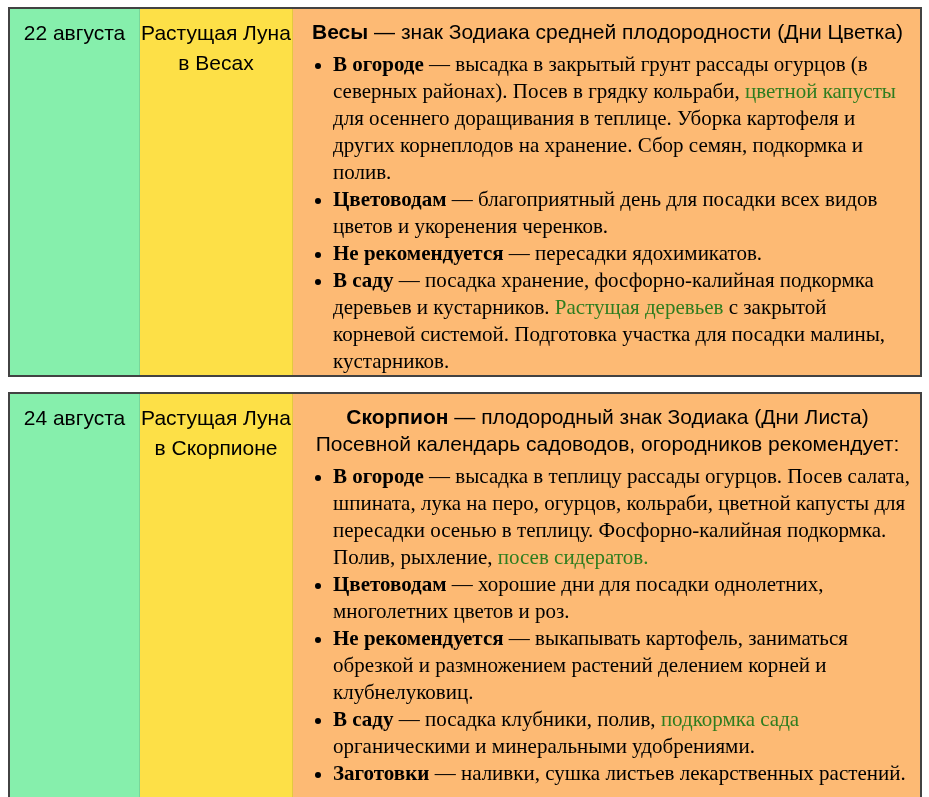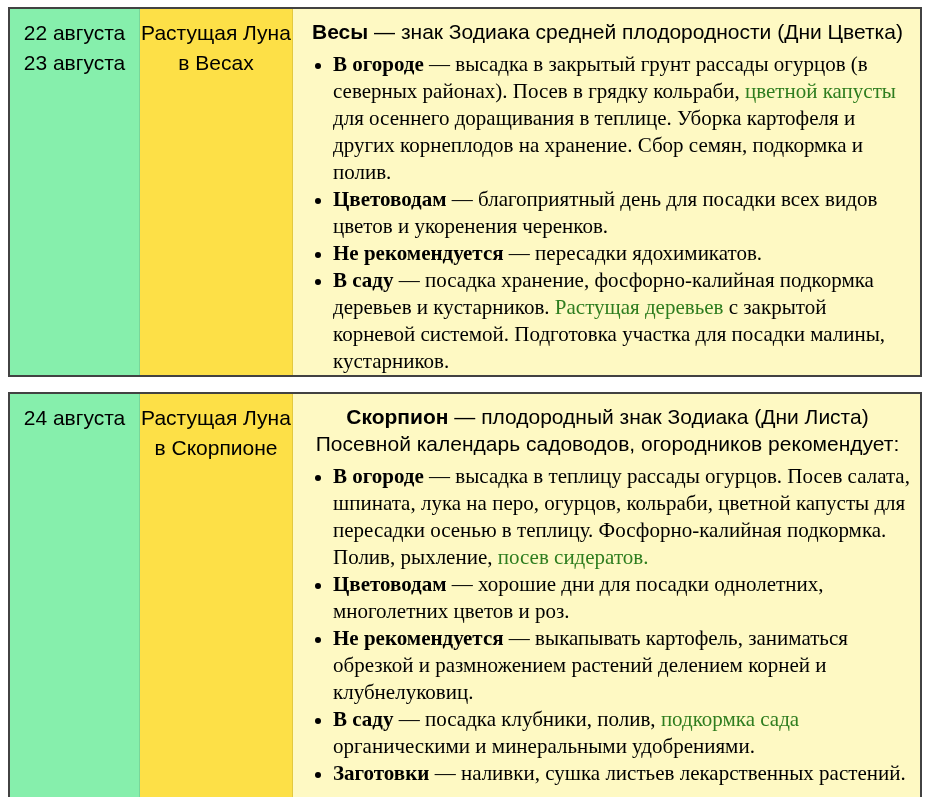--- a/index.html
+++ b/index.html
@@ -38,21 +38,21 @@
     line-height: 30px;
     border-right: 1px solid rgba(0,0,0,0.10);
   }
   .moon-cell {
     background: #fde047;
     text-align: center;
     line-height: 30px;
     border-right: 1px solid rgba(0,0,0,0.10);
   }
   .desc-cell {
-    background: #fef9c3;
+    background: #fdba74;
     padding-left: 12px;
     padding-right: 10px;
     padding-bottom: 6px;
     line-height: 27px;
   }
   .zodiac-header {
     margin: 0 0 6px 0;
     text-align: center;
   }
   .zodiac-header b { font-weight: bold; }
@@ -71,21 +71,20 @@
   }
 </style>
 </head>
 <body>
 
 <div class="page">
 
   <div class="cal-row first">
     <div class="cell date-cell">
       <div>22 августа</div>
-      <div>23 августа</div>
     </div>
     <div class="cell moon-cell">
       <div>Растущая Луна</div>
       <div>в Весах</div>
     </div>
     <div class="cell desc-cell">
       <p class="zodiac-header"><b>Весы</b><span> — знак Зодиака средней плодородности (Дни Цветка)</span></p>
       <ul class="rec-list">
           <li><b>В огороде</b><span> — высадка в закрытый грунт рассады огурцов (в северных районах). Посев в грядку кольраби, </span><span class="green-link">цветной капусты</span><span> для осеннего доращивания в теплице. Уборка картофеля и других корнеплодов на хранение. Сбор семян, подкормка и полив.</span></li>
           <li><b>Цветоводам</b><span> — благоприятный день для посадки всех видов цветов и укоренения черенков.</span></li>

